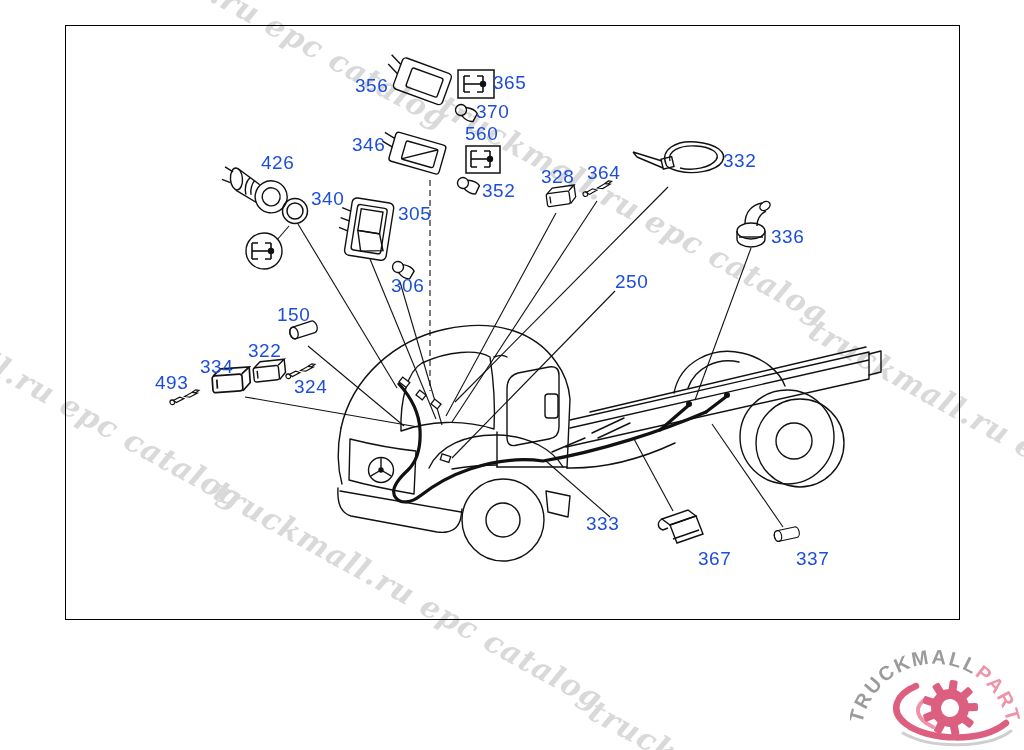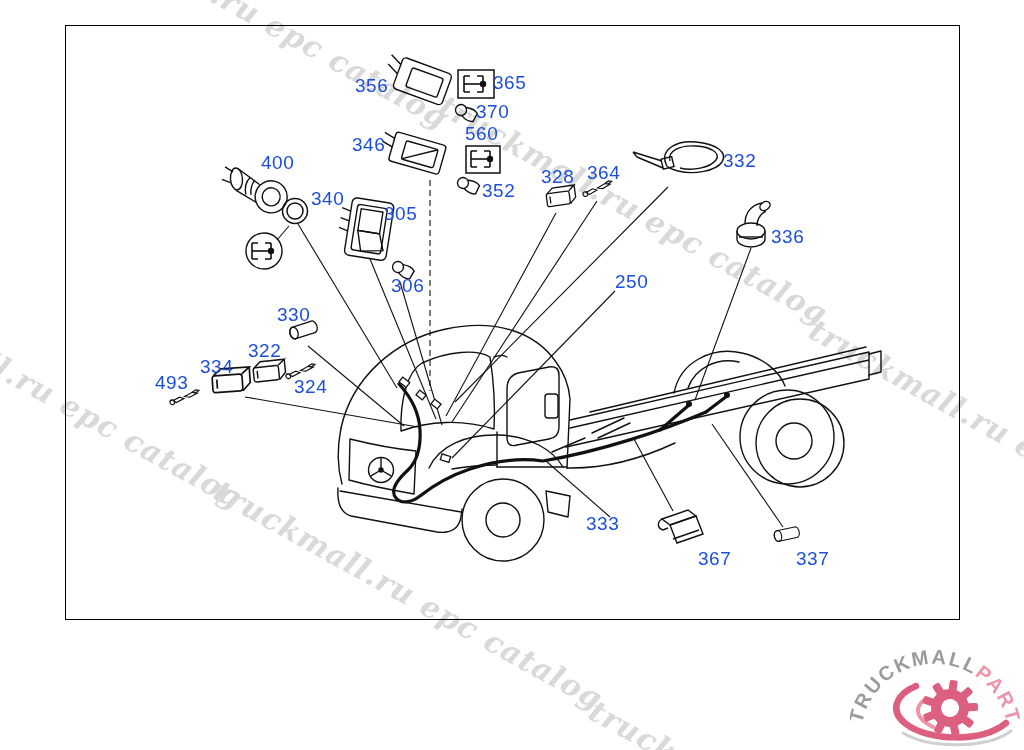--- a/index.html
+++ b/index.html
@@ -195,30 +195,30 @@
     </g>
     <use href="#sleeve" transform="translate(778,536) rotate(-12) scale(0.9)"></use>
   </svg>
 
   <div class="plabel" style="left:355px;top:75px">356</div>
   <div class="plabel" style="left:493px;top:72px">365</div>
   <div class="plabel" style="left:476px;top:101px">370</div>
   <div class="plabel" style="left:465px;top:123px">560</div>
   <div class="plabel" style="left:352px;top:134px">346</div>
   <div class="plabel" style="left:482px;top:180px">352</div>
-  <div class="plabel" style="left:261px;top:152px">400</div>
+  <div class="plabel" style="left:261px;top:152px">426</div>
   <div class="plabel" style="left:311px;top:188px">340</div>
-  <div class="plabel" style="left:384px;top:203px">305</div>
+  <div class="plabel" style="left:398px;top:203px">305</div>
   <div class="plabel" style="left:391px;top:275px">306</div>
   <div class="plabel" style="left:541px;top:166px">328</div>
   <div class="plabel" style="left:587px;top:162px">364</div>
   <div class="plabel" style="left:723px;top:150px">332</div>
   <div class="plabel" style="left:771px;top:226px">336</div>
   <div class="plabel" style="left:615px;top:271px">250</div>
-  <div class="plabel" style="left:277px;top:304px">330</div>
+  <div class="plabel" style="left:277px;top:304px">150</div>
   <div class="plabel" style="left:248px;top:340px">322</div>
   <div class="plabel" style="left:294px;top:376px">324</div>
   <div class="plabel" style="left:200px;top:356px">334</div>
   <div class="plabel" style="left:155px;top:372px">493</div>
   <div class="plabel" style="left:586px;top:513px">333</div>
   <div class="plabel" style="left:698px;top:548px">367</div>
   <div class="plabel" style="left:796px;top:548px">337</div>
 
   <svg class="logo" width="174" height="105" viewBox="850 645 174 105">
     <path d="M916,686 C897,694 888,710 906,724 C928,741 982,743 1006,723" stroke="#dd5f80" stroke-width="6.5" fill="none" stroke-linecap="round"></path>

